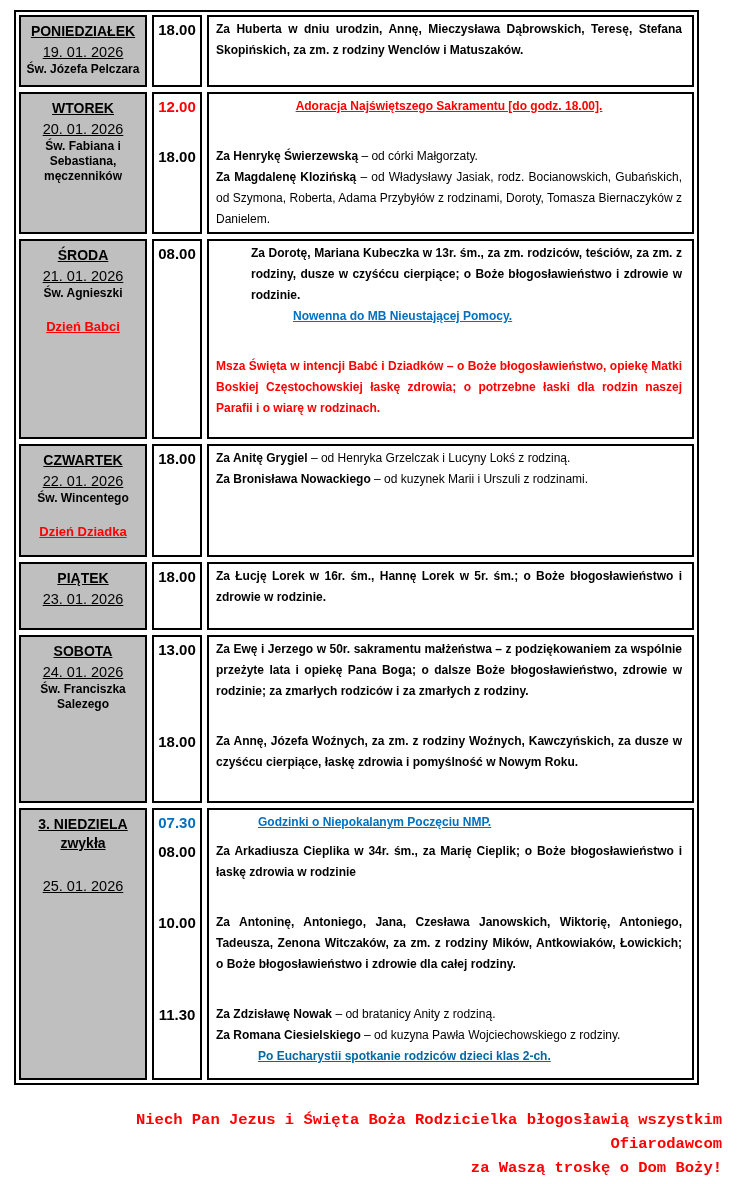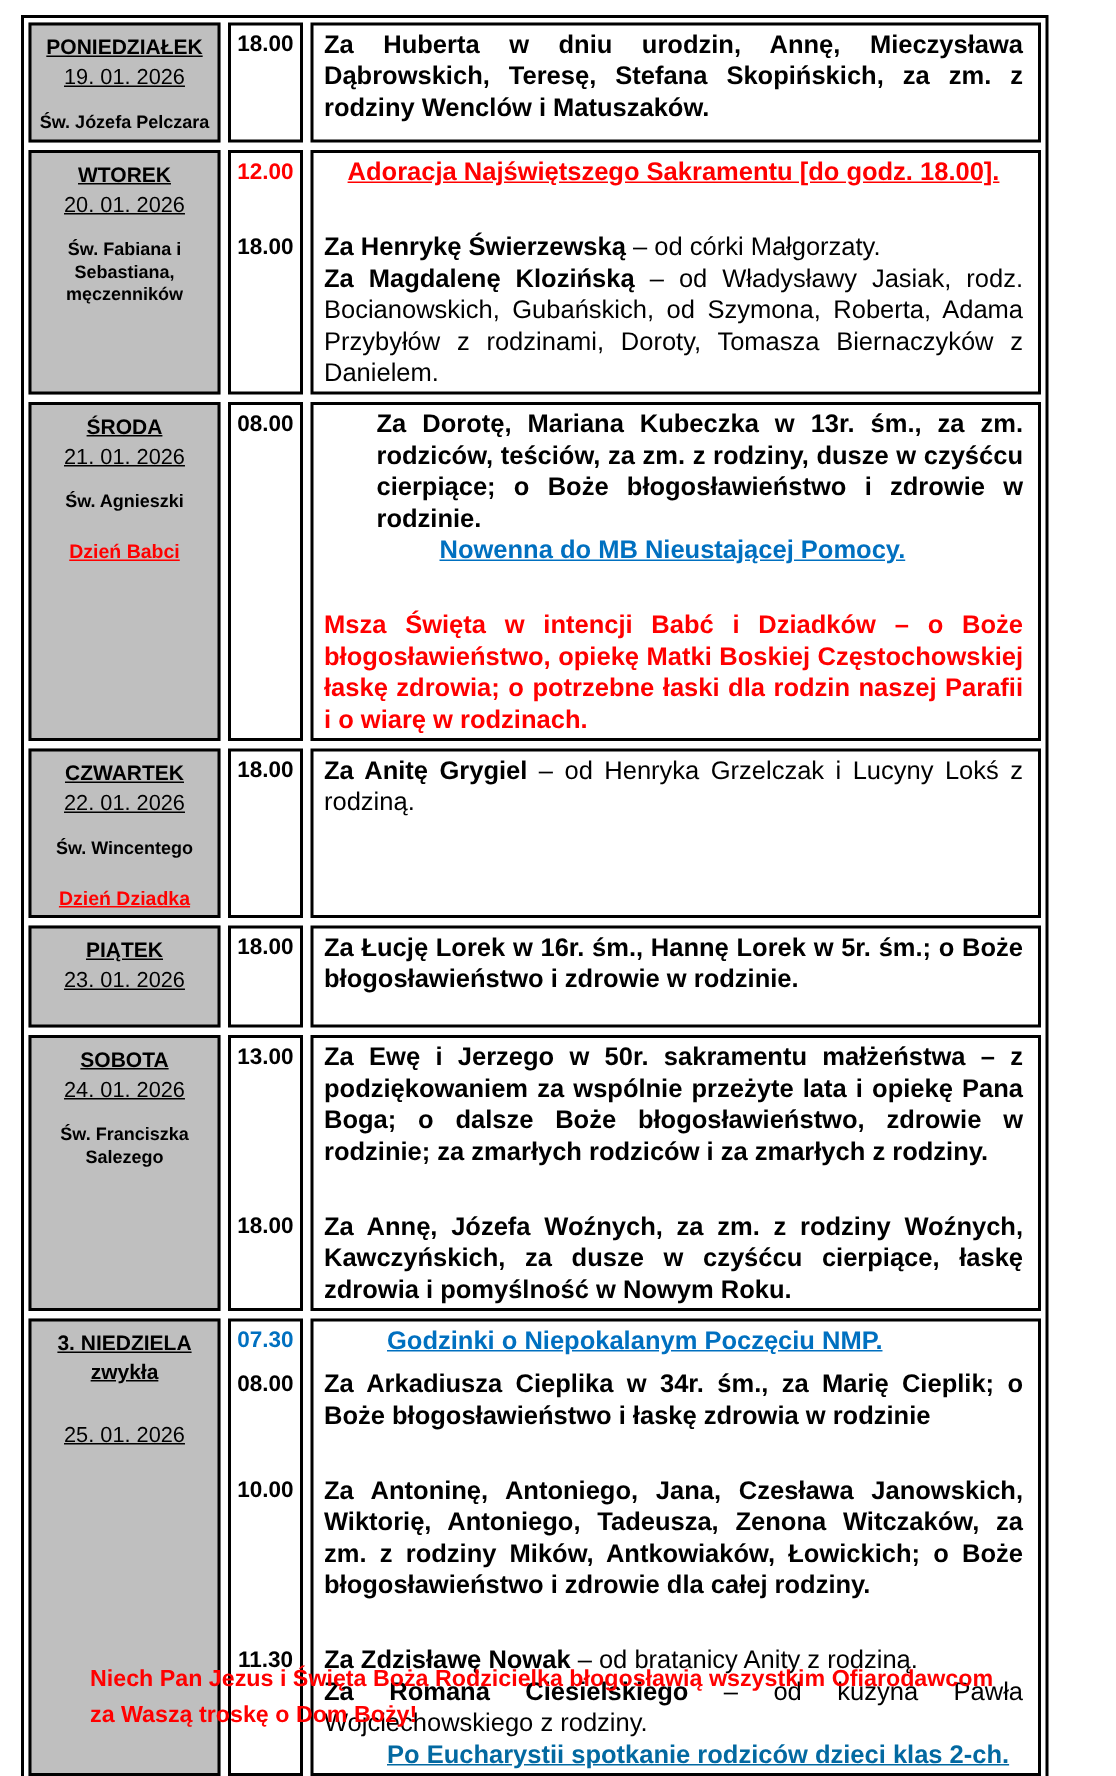--- a/index.html
+++ b/index.html
@@ -29,46 +29,46 @@
   .row:nth-child(7){min-height:272px;}
   .day-cell{
     grid-column:1;
     border:2px solid #000;background:#BFBFBF;
     text-align:center;box-sizing:border-box;
     padding:5px 3px 4px 3px;
   }
   .day-name{font-weight:bold;font-size:14px;line-height:19px;text-decoration:underline;}
   .day-date{font-size:14.5px;line-height:19px;text-decoration:underline;margin-top:2px;}
   .day-date.date-gap{margin-top:24px;}
-  .day-note{font-weight:bold;font-size:12px;line-height:15px;margin-top:12px;}
+  .day-note{font-weight:bold;font-size:12px;line-height:15px;margin-top:0;}
   .day-note + .day-note{margin-top:18px;}
   .day-note.u{text-decoration:underline;font-size:13px;text-align:center;}
   .ov{position:absolute;top:0;bottom:0;border:2px solid #000;box-sizing:border-box;pointer-events:none;}
   .ov-time{left:133px;width:50px;}
   .ov-text{left:188px;right:0;}
   .t-cell{
     grid-column:2;text-align:center;font-weight:bold;font-size:15px;line-height:21px;
     padding-top:4px;
   }
   .x-cell{
     grid-column:3;box-sizing:border-box;
     padding:4px 12px 4px 9px;
-    font-size:17px;line-height:21px;
+    font-size:12px;line-height:21px;
   }
   .t-cell.gap,.x-cell.gap{padding-top:25px;}
   .para{text-align:justify;}
   .para.center{text-align:center;}
   .para.indent{text-align:left;margin-left:42px;}
   .para.b{font-weight:bold;}
   .para.u{text-decoration:underline;}
   .seg-b{font-weight:bold;}
   .footer{
     position:absolute;top:1108px;right:22px;left:60px;
-    color:#FF0000;font-weight:bold;
-    font-size:15.5px;line-height:24px;
+    text-align:right;color:#FF0000;font-weight:bold;
+    font-size:15.5px;line-height:24px;font-family:Liberation Mono, monospace;
   }
 </style>
 </head>
 <body>
 
 <div class="mass-table">
     <div class="row" style="grid-template-rows: repeat(1, max-content) 1fr;">
       <div class="day-cell" style="grid-row: 1 / 3;">
         <div class="day-name">PONIEDZIAŁEK</div>
         <div class="day-date">19. 01. 2026</div>
@@ -120,20 +120,21 @@
     <div class="row" style="grid-template-rows: repeat(1, max-content) 1fr;">
       <div class="day-cell" style="grid-row: 1 / 3;">
         <div class="day-name">CZWARTEK</div>
         <div class="day-date">22. 01. 2026</div>
         <div class="day-note">Św. Wincentego</div>
         <div class="day-note u" style="color: rgb(255, 0, 0);">Dzień Dziadka</div>
       </div>
       <div class="t-cell" style="grid-row: 1; color: rgb(0, 0, 0);">18.00</div>
       <div class="x-cell" style="grid-row: 1;">
         <div class="para"><span class="seg-b">Za Anitę Grygiel</span><span> – od Henryka Grzelczak i Lucyny Lokś z rodziną.</span></div>
+        <div class="para"><span class="seg-b">Za Bronisława Nowackiego</span><span> – od kuzynek Marii i Urszuli z rodzinami.</span></div>
       </div>
       <div class="ov ov-time"></div>
       <div class="ov ov-text"></div>
     </div>
     <div class="row" style="grid-template-rows: repeat(1, max-content) 1fr;">
       <div class="day-cell" style="grid-row: 1 / 3;">
         <div class="day-name">PIĄTEK</div>
         <div class="day-date">23. 01. 2026</div>
       </div>
       <div class="t-cell" style="grid-row: 1; color: rgb(0, 0, 0);">18.00</div>

